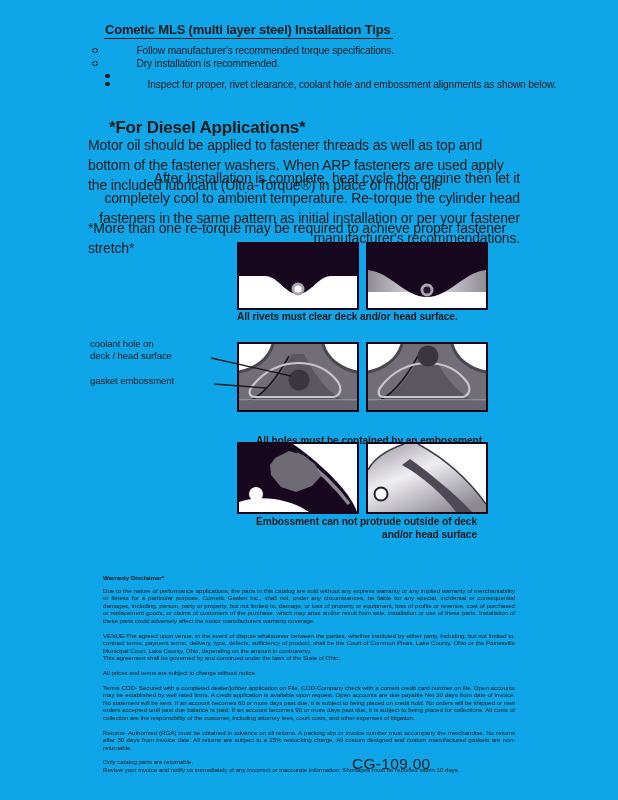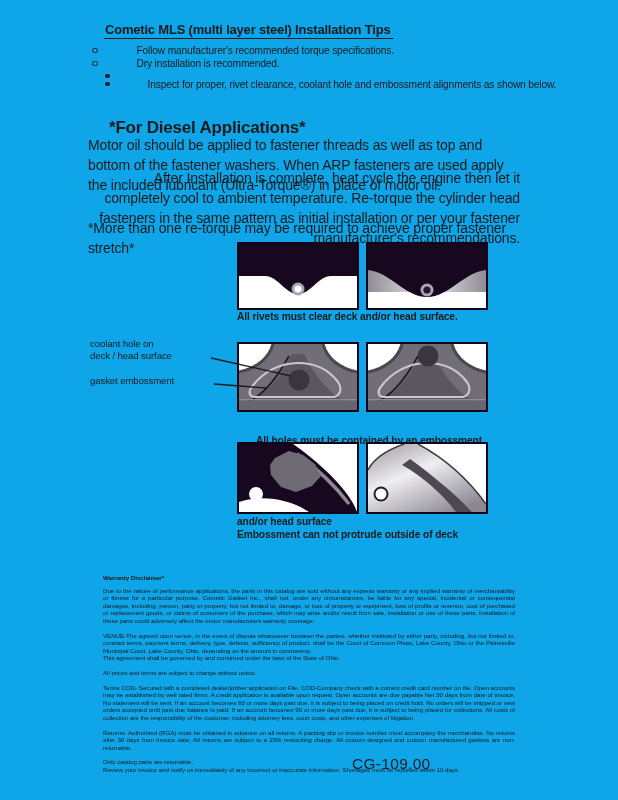--- a/index.html
+++ b/index.html
@@ -21,21 +21,21 @@
   .para { position:absolute; left:88px; width:432px; font-size:14px; line-height:20px; letter-spacing:-0.15px; }
   .p1 { top:135px; } .p2 { top:168px;text-align:right; } .p3 { top:218px; }
   .dhead { position:absolute; width:122px; text-align:center; font-weight:bold; font-size:12.3px; letter-spacing:0.4px; color:#1f1f1f;margin-top:44px; }
   .c1 { left:237px; } .c2 { left:366px; }
   .r1h { top:229px; } .r2h { top:329px; } .r3h { top:430px; }
   .panel { position:absolute; box-sizing:border-box; border:2px solid #12051a; background:#fff; }
   .panel svg { display:block; }
   .r1p { top:242px; width:122px; height:68px; }
   .r2p { top:342px; width:122px; height:70px; }
   .r3p { top:442px; width:122px; height:72px; }
-  .caption { position:absolute; font-weight:bold; font-size:10.2px; letter-spacing:-0.1px; white-space:nowrap; }
+  .caption { position:absolute; font-weight:bold; font-size:10.2px; letter-spacing:-0.1px; white-space:nowrap;text-align:right; }
   .cap1 { left:237px; top:311px; }
   .cap2 { left:256px; top:414px;margin-top:21px; }
   .cap3 { left:237px; top:516px; line-height:12.5px; white-space:normal; width:240px; }
   .lab { position:absolute; text-align:left; font-size:9.6px; line-height:11.5px; letter-spacing:-0.1px; }
   .lab1 { left:90px; top:338px; width:120px; }
   .lab2 { left:90px; top:375px; width:122px; }
   .leader { position:absolute; left:90px; top:336px; z-index:5; }
   .disclaimer { position:absolute; left:103px; top:574px; width:412px; font-size:6.2px; line-height:7.6px; letter-spacing:-0.05px; text-align:justify; }
   .disclaimer .dh { font-weight:bold; margin-bottom:5px; }
   .disclaimer .dp { margin:0 0 7px 0; }
@@ -169,22 +169,22 @@
       <rect width="118" height="68" fill="url(#g2)"></rect>
       <path d="M50,0 H118 V60 C100,35 76,14 50,0 Z" fill="#ffffff"></path>
       <path d="M0,0 H36 C16,7 5,16 0,26 Z" fill="#ffffff"></path>
       <path d="M36,0 C16,7 5,16 0,26" stroke="#3e3b45" stroke-width="1.5" fill="none"></path>
       <path d="M50,0 C76,14 100,35 118,60" stroke="#3e3b45" stroke-width="1.5" fill="none"></path>
       <path d="M42,15 C64,31 86,49 102,66 L104,68 L88,68 C76,52 56,33 34,21 Z" fill="#4c4954"></path>
       <circle cx="13" cy="50" r="6.5" fill="#ffffff" stroke="#23202a" stroke-width="2"></circle>
     </svg>
   </div>
   <div class="caption cap3">
+    <div>Embossment can not protrude outside of deck</div>
     <div>and/or head surface</div>
-    <div>Embossment can not protrude outside of deck</div>
   </div>
 
   <div class="disclaimer">
     <div class="dh">Warranty Disclaimer*</div>
     <div class="dp">Due to the nature of performance applications, the parts in this catalog are sold without any express warranty or any implied warranty of merchantability or fitness for a particular purpose.  Cometic Gasket Inc., shall not, under any circumstances, be liable for any special, incidental or consequential damages, including, person, party or property, but not limited to, damage, or loss of property or equipment, loss of profits or revenue, cost of purchased or replacement goods, or claims of customers of the purchase, which may arise and/or result from sale, installation or use of these parts.  Installation of these parts could adversely affect the motor manufacturers warranty coverage.</div>
     <div class="tight">VENUE-The agreed upon venue, in the event of dispute whatsoever between the parties, whether instituted by either party, including, but not limited to, contract terms, payment terms, delivery, type, defects, sufficiency of product, shall be the Court of Common Pleas, Lake County, Ohio or the Painesville Municipal Court, Lake County, Ohio, depending on the amount in controversy.</div>
     <div class="tight gap-after">This agreement shall be governed by and construed under the laws of the State of Ohio.</div>
     <div class="dp">All prices and terms are subject to change without notice.</div>
     <div class="dp">Terms COD- Secured with a completed dealer/jobber application on File, COD-Company check with a current credit card number on file.  Open accounts may be established by well rated firms.  A credit application is available upon request.  Open accounts are due payable Net 30 days from date of invoice.  No statement will be sent.  If an account becomes 60 or more days past due, it is subject to being placed on credit hold.  No orders will be shipped or new orders accepted until past due balance is paid.  If an account becomes 90 or more days past due, it is subject to being placed for collections.  All costs of collection are the responsibility of the customer, including attorney fees, court costs, and other expenses of litigation.</div>
     <div class="dp">Returns- Authorized (RGA) must be obtained in advance on all returns.  A packing slip or invoice number must accompany the merchandise.  No returns after 30 days from invoice date.  All returns are subject to a 25% restocking charge.  All custom designed and custom manufactured gaskets are non-returnable.</div>

